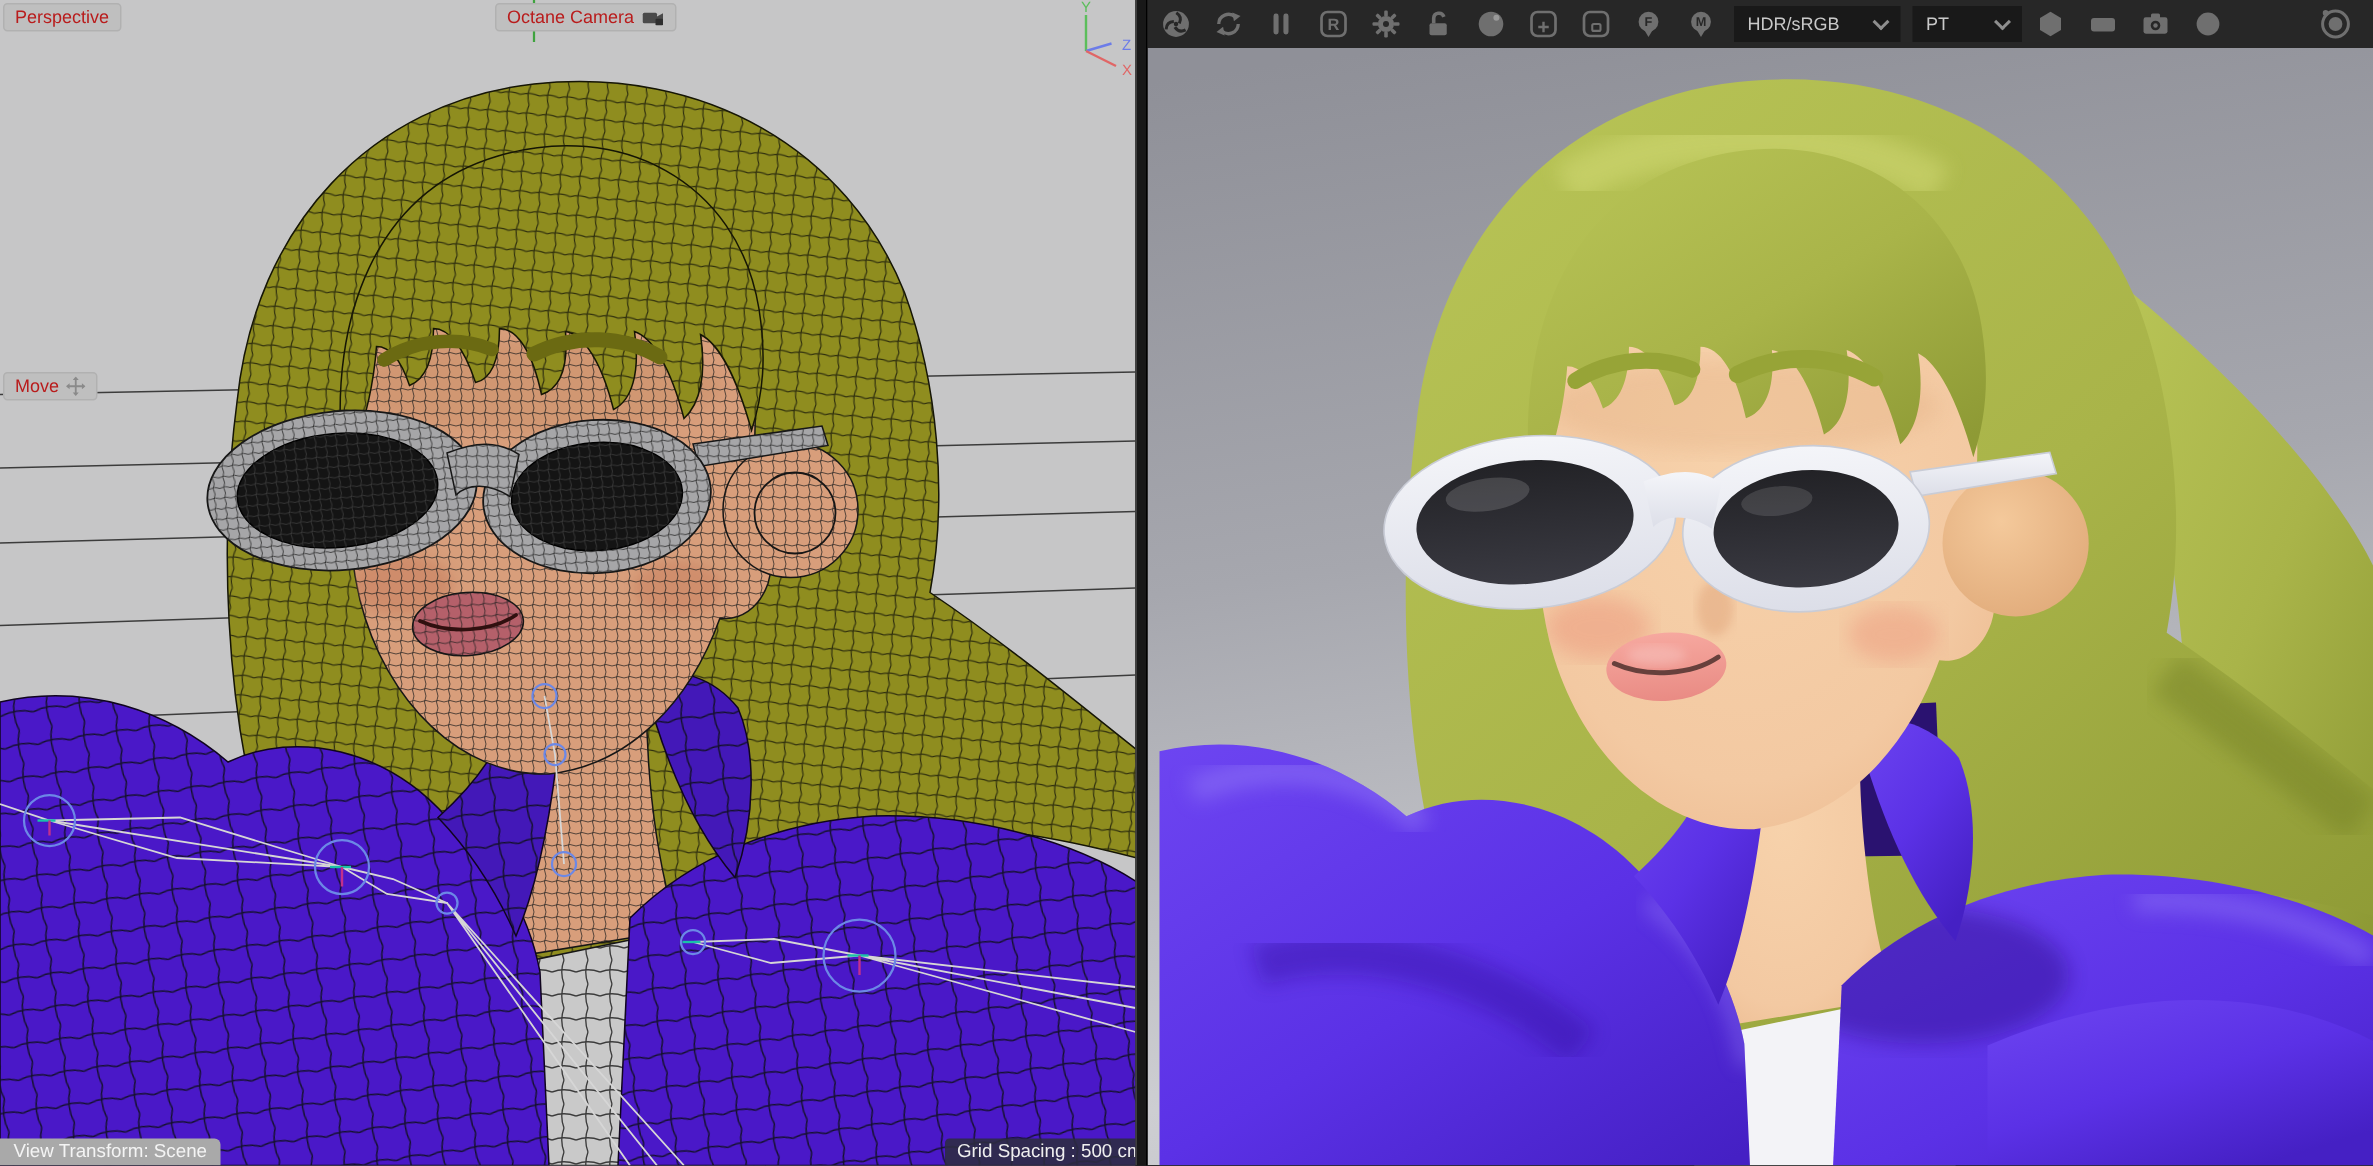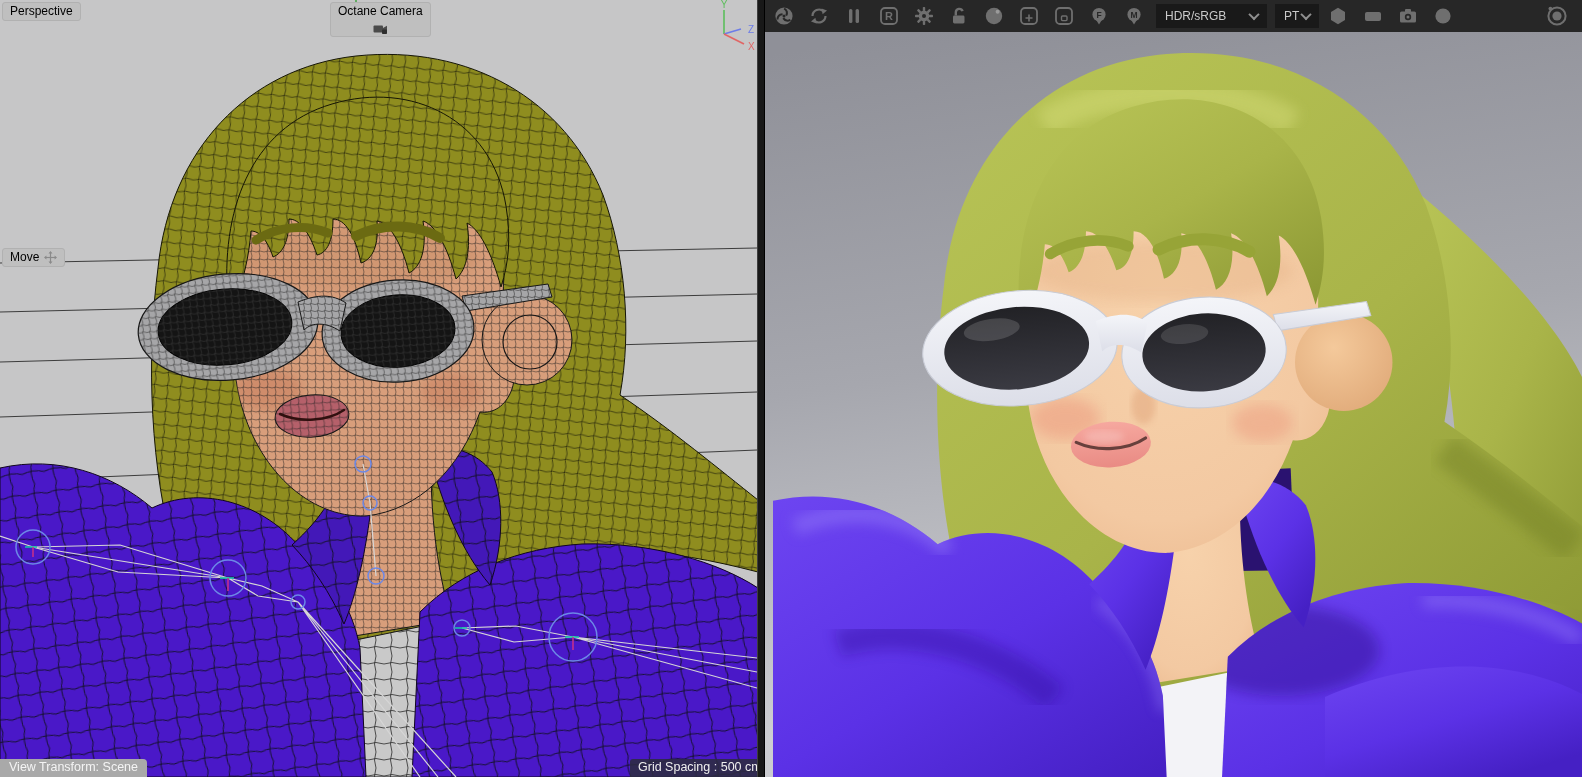--- a/index.html
+++ b/index.html
@@ -9,29 +9,29 @@
   .divider{position:absolute;left:757px;top:0;width:8px;height:777px;background:#181818;
            border-left:1px solid #3e3e3e;border-right:1px solid #000;box-sizing:border-box;}
   .pane-right{position:absolute;left:765px;top:0;width:817px;height:777px;background:#272727;overflow:hidden;}
   .toolbar{position:absolute;top:0;left:0;width:817px;height:32px;background:#272727;
            display:flex;align-items:center;padding-left:6px;box-sizing:border-box;}
   .tb-icon{width:26px;height:26px;display:flex;align-items:center;justify-content:center;
            margin-right:9px;flex:0 0 auto;}
   .dd{height:24px;background:#191919;display:flex;align-items:center;justify-content:space-between;
       padding:0 9px;margin-right:6px;color:#C9C9C9;font-size:12px;box-sizing:border-box;}
   .dd-colorspace{width:111px;}
-  .dd-mode{width:44px;margin-left:2px;}
+  .dd-mode{width:73px;margin-left:2px;}
   .chev{width:6px;height:6px;border-right:2px solid #8f8f8f;border-bottom:2px solid #8f8f8f;
         transform:rotate(45deg) translate(-1px,-1px);flex:0 0 auto;}
   .render-area{position:absolute;top:32px;left:0;width:817px;height:745px;}
-  .vp-label{position:absolute;font-size:12px;color:#000000;background:#BFBFBF;
+  .vp-label{position:absolute;font-size:12px;color:#b91c1c;background:#BFBFBF;
             border:1px solid #b1b1b1;border-radius:3px;padding:1px 7px 2px;line-height:14px;
             display:flex;align-items:center;gap:5px;white-space:nowrap;}
   .lbl-perspective{left:2px;top:2px;}
-  .lbl-camera{left:330px;top:2px;flex-direction:column;}
+  .lbl-camera{left:330px;top:2px;}
   .lbl-move{left:2px;top:248px;text-align:center;}
   .status-left{position:absolute;left:0;bottom:0;background:#A9A9A9;color:#F4F4F4;
                font-size:12.5px;padding:1px 9px 3px;border-radius:0 4px 0 0;}
   .status-grid{position:absolute;left:630px;bottom:0;background:rgba(44,44,64,0.88);color:#EFEFEF;
                font-size:12.5px;padding:1px 8px 3px;border-radius:3px 3px 0 0;white-space:nowrap;}
   svg{display:block;}
 </style>
 </head>
 <body>
 

